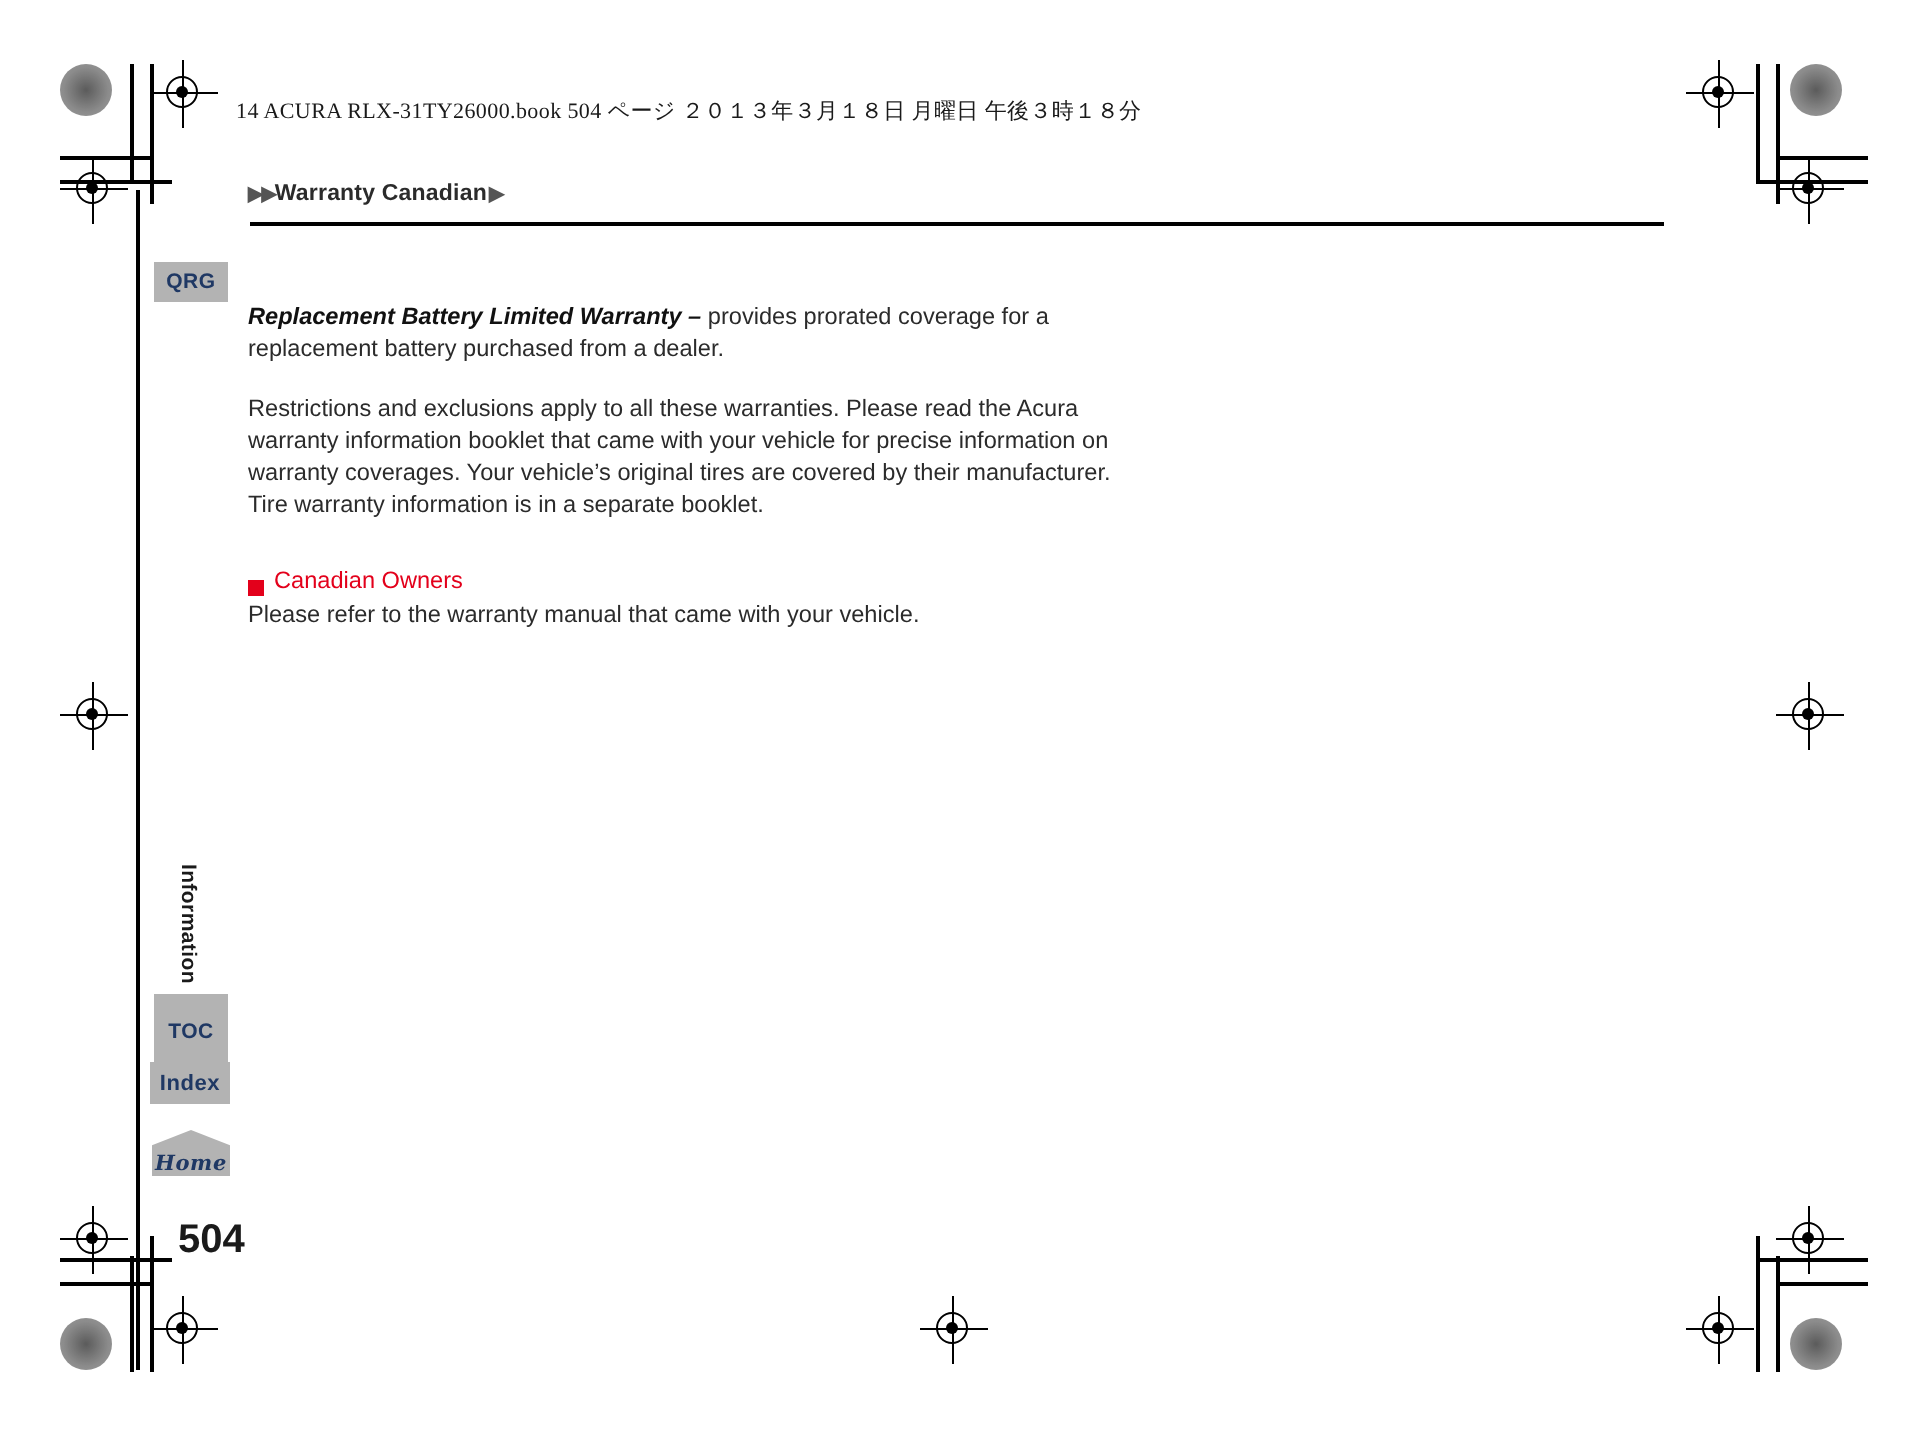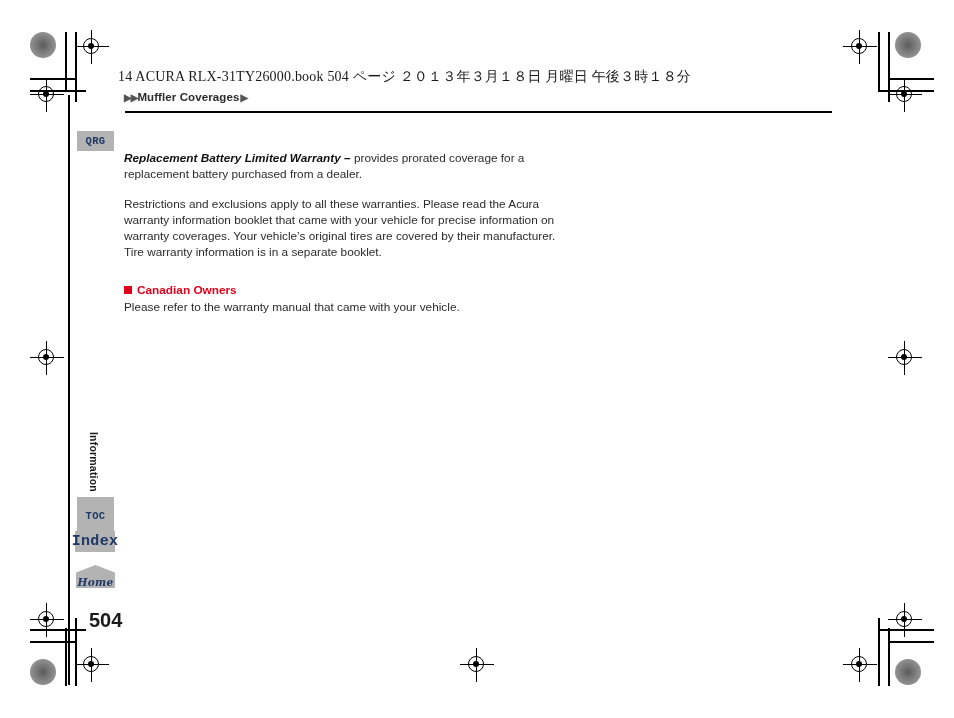--- a/index.html
+++ b/index.html
@@ -72,25 +72,24 @@
     position: absolute;
     background: #000;
   }
 
   
   .doc-header {
     position: absolute;
     left: 118px;
     top: 48px;
     font-family: "Liberation Serif", serif;
-    font-size: 14px;
+    font-size: 11px;
     letter-spacing: .2px;
     color: #1a1a1a;
     white-space: nowrap;
-    margin-top: 20px;
   }
 
   
   .breadcrumb {
     position: absolute;
     left: 124px;
     top: 91px;
     font-size: 11.5px;
     font-weight: 600;
     color: #2b2b2b;
@@ -119,36 +118,35 @@
   
   .tab {
     position: absolute;
     background: #b3b3b3;
     color: #1f3864;
     font-weight: 700;
     display: flex;
     align-items: center;
     justify-content: center;
     letter-spacing: .3px;
-    font-family: Liberation Mono, monospace;
   }
   .tab-qrg {
     left: 77px;  top: 131px;
     width: 37px; height: 20px;
     font-size: 10.5px;
   }
   .tab-toc {
     left: 77px;  top: 497px;
     width: 37px; height: 37px;
     font-size: 10.5px;
   }
   .tab-index {
     left: 75px;  top: 531px;
     width: 40px; height: 21px;
-    font-size: 15px;
+    font-size: 11px;
   }
   .tab-home {
     left: 76px;  top: 565px;
     width: 39px; height: 23px;
     background: #b3b3b3;
     clip-path: polygon(50% 0%, 100% 33%, 100% 100%, 0% 100%, 0% 33%);
     font-family: "DejaVu Serif", serif;
     font-style: italic;
     font-size: 10.5px;
     font-weight: 700;
@@ -207,25 +205,25 @@
     margin-bottom: 0;
   }
   .para.block2 {
     margin-bottom: 0;
     margin-top: 0;
   }
 
   .subhead {
     margin: 22px 0 0 0;
     font-size: 11.8px;
-    font-weight: 700;
+    font-weight: 400;
     color: #e3001b;
     line-height: 16px;
     display: flex;
-    align-items: center;
+    align-items: flex-end;
   }
   .subhead .sq {
     display: inline-block;
     width: 8px;
     height: 8px;
     background: #e3001b;
     margin-right: 5px;
     flex: 0 0 auto;
   }
   .subhead-body {
@@ -329,21 +327,21 @@
     <div class="vline"></div>
       <div class="hline"></div>
       <div class="ring"></div>
       <div class="dot"></div>
   </div>
 </div>
 
 <div class="doc-header">14 ACURA RLX-31TY26000.book    504 ページ    ２０１３年３月１８日    月曜日    午後３時１８分</div>
 
 <div class="breadcrumb">
-  <span class="tri">▶▶</span><span>Muffler Coverages</span><span class="tri-end">▶</span>
+  <span class="tri">▶▶</span><span>Warranty Canadian</span><span class="tri-end">▶</span>
 </div>
 <div class="rule"></div>
 
 <div class="tab tab-qrg">QRG</div>
 
 <div class="section-label">Information</div>
 
 <div class="tab tab-toc">TOC</div>
 
 <div class="tab tab-index">Index</div>

